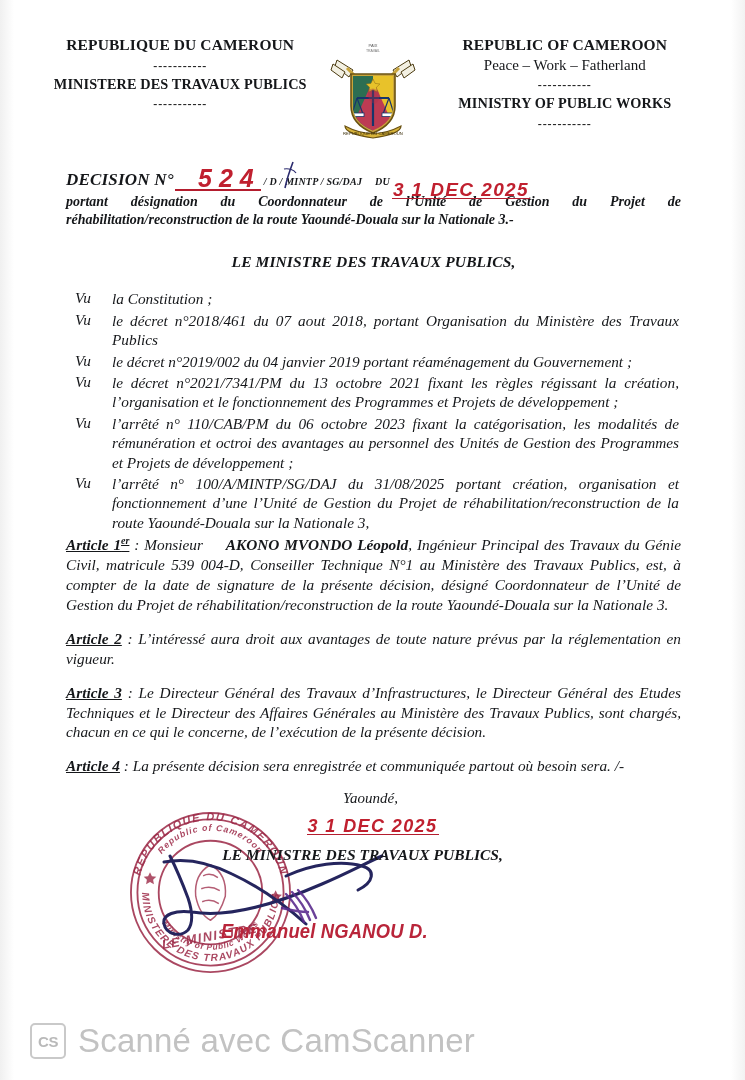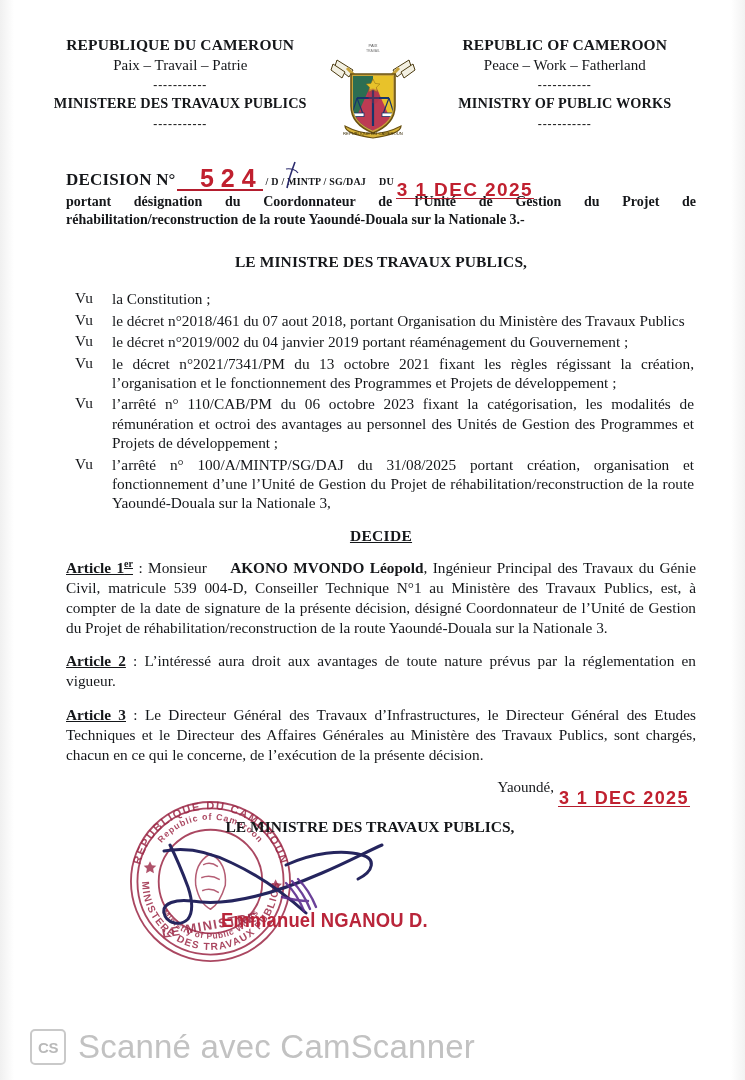--- a/index.html
+++ b/index.html
@@ -64,21 +64,22 @@
   .emblem {
     width: 96px;
     flex: 0 0 96px;
     display: flex;
     justify-content: center;
     padding-top: 2px;
   }
 
   
   .body-area {
-    padding: 0 49px 0 66px;
+    padding: 0 64px 0 66px;
+    font-style: italic;
   }
   .decision-block {
     margin-top: 24px;
     position: relative;
   }
   .decision-line1 {
     font-family: "Liberation Serif", serif;
     font-weight: bold;
     font-size: 15.5px;
     white-space: nowrap;
@@ -199,20 +200,21 @@
     margin-top: 6px;
     height: 170px;
   }
   .yaounde-line {
     display: flex;
     justify-content: flex-end;
     align-items: center;
     padding-right: 6px;
     font-family: "Liberation Serif", serif;
     font-size: 15px;
+    flex-direction: column;
   }
   .sig-title {
     text-align: center;
     font-family: "Liberation Serif", serif;
     font-weight: bold;
     font-size: 15.5px;
     margin-top: 22px;
     padding-right: 22px;
     position: relative;
     z-index: 4;
@@ -246,21 +248,21 @@
     color: #b9253a;
     letter-spacing: .2px;
     transform: scaleX(.92);
     transform-origin: left center;
   }
 
   
   .watermark {
     position: absolute;
     left: 30px;
-    bottom: 14px;
+    bottom: 20px;
     display: flex;
     align-items: center;
     gap: 12px;
     z-index: 6;
     text-align: right;
   }
   .cs-badge {
     width: 32px; height: 32px;
     border: 2.5px solid #c9c9c9;
     border-radius: 5px;
@@ -280,21 +282,20 @@
 </style>
 </head>
 <body>
 
 <div id="page">
 
   <div class="header">
 
     <div class="header-col">
       <div class="hl-1">REPUBLIQUE DU CAMEROUN</div>
-      <div class="hl-2">Paix – Travail – Patrie</div>
       <div class="dash">-----------</div>
       <div class="hl-3">MINISTERE DES TRAVAUX PUBLICS</div>
       <div class="dash">-----------</div>
     </div>
 
     <div class="emblem">
       <svg width="92" height="104" viewBox="0 0 92 104" aria-hidden="true">
 
         <text x="46" y="9" font-size="4" text-anchor="middle" fill="#555" font-family="Liberation Sans, sans-serif">PAIX</text>
         <text x="46" y="13.5" font-size="3.5" text-anchor="middle" fill="#777" font-family="Liberation Sans, sans-serif">TRAVAIL</text>
@@ -392,34 +393,36 @@
       <div class="vu-row">
         <div class="vu-label">Vu</div>
         <div class="vu-text">l’arrêté n° 110/CAB/PM du 06 octobre 2023 fixant la catégorisation, les modalités de rémunération et octroi des avantages au personnel des Unités de Gestion des Programmes et Projets de développement ;</div>
       </div>
       <div class="vu-row">
         <div class="vu-label">Vu</div>
         <div class="vu-text">l’arrêté n° 100/A/MINTP/SG/DAJ du 31/08/2025 portant création, organisation et fonctionnement d’une l’Unité de Gestion du Projet de réhabilitation/reconstruction de la route Yaoundé-Douala sur la Nationale 3,</div>
       </div>
     </div>
 
-    <div class="decide">DECIDE</div>
 
     <div class="article">
       <span class="art-label"><span>Article 1</span><sup>er</sup></span><span> : Monsieur </span><span class="b">AKONO MVONDO Léopold</span><span>, Ingénieur Principal des Travaux du Génie Civil, matricule 539 004-D, Conseiller Technique N°1 au Ministère des Travaux Publics, est, à compter de la date de signature de la présente décision, désigné Coordonnateur de l’Unité de Gestion du Projet de réhabilitation/reconstruction de la route Yaoundé-Douala sur la Nationale 3.</span>
     </div>
 
     <div class="article">
       <span class="art-label">Article 2</span><span> : </span><span>L’intéressé aura droit aux avantages de toute nature prévus par la réglementation en vigueur.</span>
     </div>
 
     <div class="article">
       <span class="art-label">Article 3</span><span> : </span><span>Le Directeur Général des Travaux d’Infrastructures, le Directeur Général des Etudes Techniques et le Directeur des Affaires Générales au Ministère des Travaux Publics, sont chargés, chacun en ce qui le concerne, de l’exécution de la présente décision.</span>
     </div>
 
+    <div class="article">
+      <span class="art-label">Article 4</span><span> : </span><span>La présente décision sera enregistrée et communiquée partout où besoin sera. /-</span>
+    </div>
 
     <div class="sig-area">
 
       <div class="yaounde-line">
         <span>Yaoundé,</span>
         <span class="date-slot" style="min-width:132px;font-size:18px;margin-left:4px">3 1 DEC 2025</span>
       </div>
 
       <div class="sig-title">LE MINISTRE DES TRAVAUX PUBLICS,</div>
 

